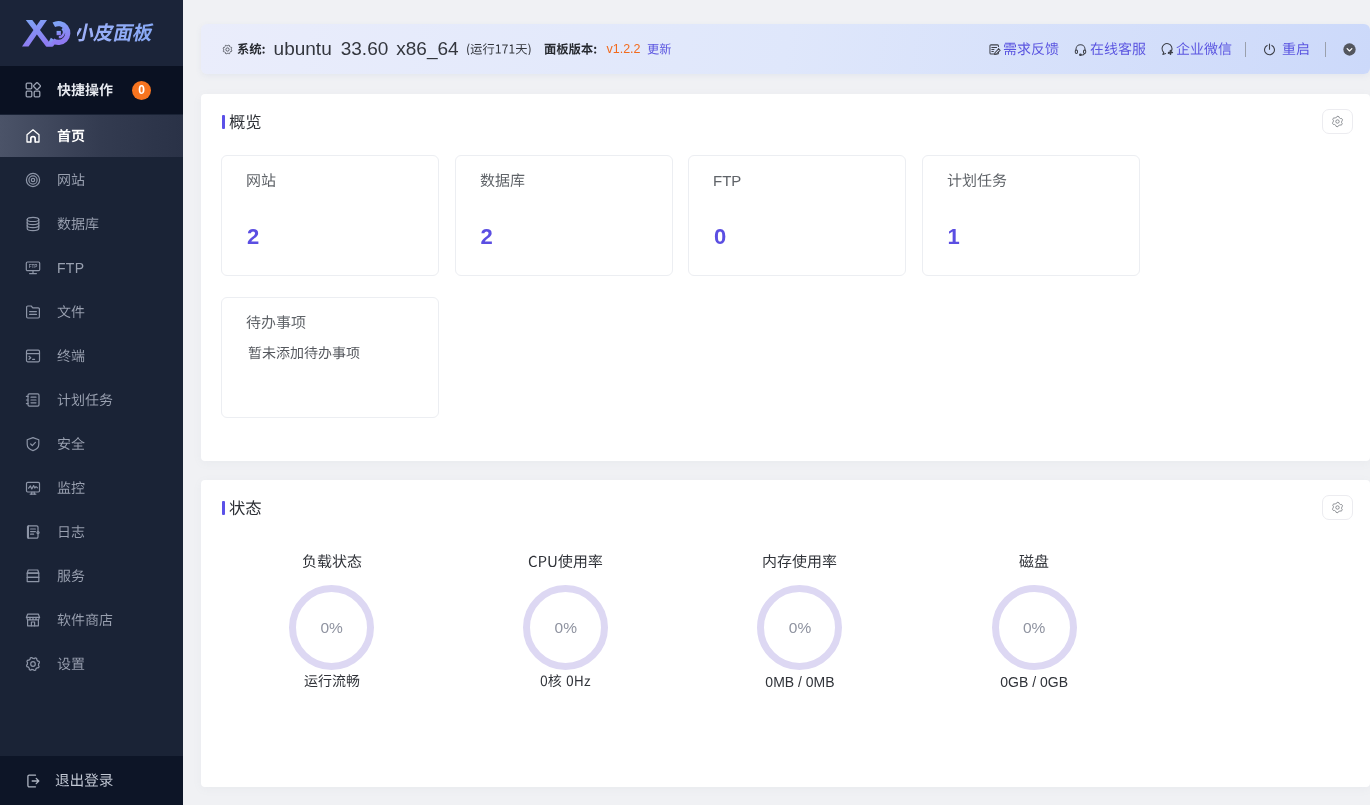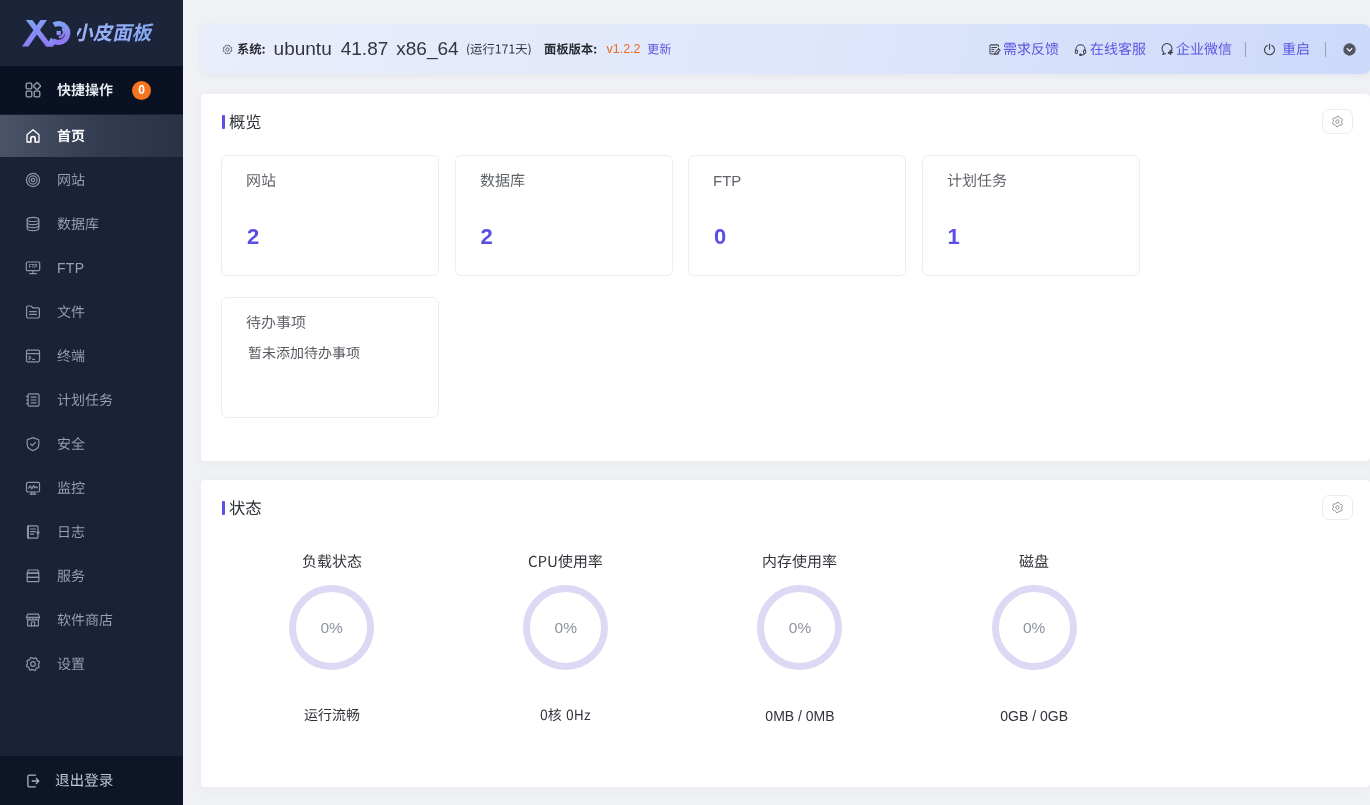--- a/index.html
+++ b/index.html
@@ -34,21 +34,21 @@
 .card{width:218px;height:121px;border:1px solid #eceef2;border-radius:6px;margin-right:15.5px;position:relative}
 .card .tt{position:absolute;left:24px;top:16.5px}
 .card .num{position:absolute;left:25px;top:70px;font-size:22px;font-weight:bold;color:#5b4ee2;line-height:22px}
 .cards2{position:absolute;left:20px;top:203px;display:flex}
 .card .l2{position:absolute;left:26px;top:48px}
 .cols{position:absolute;left:13.5px;top:0;display:flex}
 .col{width:234.2px;display:flex;flex-direction:column;align-items:center}
 .col .lb{margin-top:74px;height:15px;display:flex}
 .ring{margin-top:16px;width:85px;height:85px;border:7.5px solid #ddd8f3;border-radius:50%;
  display:flex;align-items:center;justify-content:center;font-size:15.5px;color:#8f93a0}
-.col .sub{margin-top:38px;height:14px;display:flex;font-size:14px;color:#303339}
+.col .sub{margin-top:4px;height:14px;display:flex;font-size:14px;color:#303339}
 </style></head>
 <body>
 
 <div class="side">
  <div class="logo">
       <svg width="50" height="27" viewBox="0 0 50 27">
 <defs>
           <linearGradient id="lg1" x1="0.15" y1="0" x2="0.4" y2="1">
 <stop offset="0" stop-color="#7fa3f6"></stop>
             <stop offset="1" stop-color="#8f7af2"></stop>
@@ -301,21 +301,21 @@
       <svg width="11" height="11" viewBox="0 0 16 16" fill="none">
         <path d="M13.47 8.55A1.28 1.28 0 0 1 12.63 10.97A5.50 5.50 0 0 1 11.48 12.26A1.28 1.28 0 0 1 9.17 13.37A5.50 5.50 0 0 1 7.45 13.47A1.28 1.28 0 0 1 5.03 12.63A5.50 5.50 0 0 1 3.74 11.48A1.28 1.28 0 0 1 2.63 9.17A5.50 5.50 0 0 1 2.53 7.45A1.28 1.28 0 0 1 3.37 5.03A5.50 5.50 0 0 1 4.52 3.74A1.28 1.28 0 0 1 6.83 2.63A5.50 5.50 0 0 1 8.55 2.53A1.28 1.28 0 0 1 10.97 3.37A5.50 5.50 0 0 1 12.26 4.52A1.28 1.28 0 0 1 13.37 6.83A5.50 5.50 0 0 1 13.47 8.55ZM10.40 8.00A2.4 2.4 0 1 1 5.60 8.00A2.4 2.4 0 1 1 10.40 8.00Z" stroke="#4a4d55" stroke-width="1.3" stroke-linejoin="round"></path>
       </svg>
       <span style="width:4px;flex:none"></span>
       <svg width="28.6" height="12.3" viewBox="0 0 28.6 12.3">
         <path d="M3 7.9C2.4 8.7 1.4 9.5 0.5 10C0.8 10.3 1.5 10.8 1.8 11C2.7 10.4 3.8 9.4 4.5 8.5ZM7.6 8.6C8.6 9.3 9.8 10.4 10.3 11L11.6 10.2C11 9.5 9.8 8.5 8.8 7.9ZM7.9 5.2C8.1 5.4 8.4 5.6 8.6 5.9L4.9 6.1C6.5 5.3 8.1 4.4 9.5 3.2L8.5 2.3C7.9 2.7 7.3 3.2 6.7 3.6L4.3 3.7C5 3.2 5.7 2.6 6.3 2C7.9 1.8 9.4 1.6 10.7 1.3L9.7 0.1C7.6 0.6 4.2 0.9 1.1 1C1.3 1.3 1.5 1.9 1.5 2.3C2.4 2.3 3.3 2.2 4.3 2.2C3.6 2.8 3 3.2 2.7 3.4C2.4 3.6 2.1 3.8 1.8 3.8C2 4.2 2.2 4.8 2.2 5.1C2.5 5 2.9 4.9 4.8 4.8C4 5.3 3.4 5.6 3 5.8C2.2 6.2 1.7 6.4 1.3 6.5C1.4 6.9 1.6 7.5 1.7 7.8C2.1 7.6 2.6 7.5 5.5 7.3V10C5.5 10.2 5.4 10.2 5.2 10.2C5 10.2 4.2 10.2 3.6 10.2C3.8 10.6 4.1 11.2 4.1 11.6C5 11.6 5.7 11.6 6.3 11.4C6.8 11.2 7 10.8 7 10.1V7.2L9.5 7C9.8 7.4 10.1 7.8 10.3 8.1L11.4 7.4C10.9 6.6 9.9 5.4 9 4.6Z M20.7 6.3V9.8C20.7 11.1 20.9 11.5 22 11.5C22.2 11.5 22.7 11.5 22.9 11.5C23.8 11.5 24.2 10.9 24.3 9C23.9 8.9 23.3 8.6 23 8.4C23 10 22.9 10.2 22.7 10.2C22.7 10.2 22.4 10.2 22.3 10.2C22.2 10.2 22.1 10.2 22.1 9.8V6.3ZM18.4 6.3C18.3 8.4 18.1 9.7 16.2 10.5C16.6 10.8 17 11.4 17.1 11.7C19.4 10.7 19.7 8.9 19.8 6.3ZM12.7 9.7 13.1 11.2C14.3 10.7 15.8 10.1 17.2 9.6L16.9 8.3C15.4 8.9 13.8 9.4 12.7 9.7ZM19.4 0.4C19.6 0.8 19.8 1.3 19.9 1.7H17.2V3.1H19.1C18.6 3.7 18 4.5 17.8 4.7C17.5 5 17.1 5.1 16.9 5.1C17 5.4 17.3 6.2 17.3 6.5C17.7 6.4 18.3 6.3 22.5 5.8C22.7 6.2 22.9 6.5 23 6.7L24.2 6.1C23.9 5.3 23.1 4.1 22.4 3.3L21.3 3.8C21.5 4.1 21.7 4.4 21.9 4.7L19.4 4.9C19.9 4.3 20.4 3.7 20.8 3.1H24.1V1.7H20.7L21.5 1.5C21.3 1.1 21.1 0.5 20.8 0.1ZM13.1 5.5C13.2 5.4 13.5 5.3 14.5 5.2C14.1 5.7 13.8 6.2 13.6 6.3C13.2 6.8 13 7.1 12.6 7.1C12.8 7.5 13.1 8.2 13.1 8.5C13.4 8.3 14 8.1 16.9 7.5C16.9 7.1 16.9 6.6 16.9 6.2L15.2 6.5C16 5.5 16.7 4.5 17.3 3.4L16 2.6C15.8 3 15.6 3.5 15.3 3.9L14.4 3.9C15.1 3 15.8 1.8 16.2 0.7L14.7 0C14.3 1.4 13.5 2.9 13.3 3.3C13 3.7 12.8 3.9 12.5 4C12.7 4.4 13 5.2 13.1 5.5Z M26.6 6.1C27.2 6.1 27.7 5.6 27.7 4.9C27.7 4.2 27.2 3.7 26.6 3.7C26 3.7 25.5 4.2 25.5 4.9C25.5 5.6 26 6.1 26.6 6.1ZM26.6 10.8C27.2 10.8 27.7 10.2 27.7 9.6C27.7 8.9 27.2 8.4 26.6 8.4C26 8.4 25.5 8.9 25.5 9.6C25.5 10.2 26 10.8 26.6 10.8Z" fill="#26292f"></path>
       </svg>
       <span style="width:8px;flex:none"></span>
       <span class="lat">ubuntu</span>
       <span style="width:9px;flex:none"></span>
-      <span class="lat">41.87</span>
+      <span class="lat">33.60</span>
       <span style="width:8px;flex:none"></span>
       <span class="lat">x86_64</span>
       <span style="width:7px;flex:none"></span>
       <svg width="65.7" height="12.3" viewBox="0 0 65.7 12.3">
         <path d="M2.9 13 3.6 12.7C2.6 10.9 2.1 8.8 2.1 6.8C2.1 4.7 2.6 2.6 3.6 0.8L2.9 0.5C1.8 2.4 1.1 4.3 1.1 6.8C1.1 9.2 1.8 11.2 2.9 13Z M8.8 1V1.9H15V1ZM5 1.5C5.7 2 6.7 2.7 7.2 3.1L7.8 2.5C7.3 2.1 6.3 1.4 5.6 0.9ZM8.8 9.1C9.1 9 9.7 8.9 14.3 8.5L14.8 9.4L15.6 9C15.1 8.1 14.1 6.5 13.4 5.3L12.6 5.6C13 6.2 13.5 7 13.9 7.7L9.8 8C10.5 7.1 11.1 5.9 11.6 4.7H15.9V3.8H8V4.7H10.5C10 5.9 9.3 7.1 9.1 7.5C8.9 7.9 8.7 8.1 8.5 8.2C8.6 8.4 8.7 8.9 8.8 9.1ZM7.3 4.6H4.7V5.4H6.4V9.3C5.8 9.6 5.2 10.1 4.6 10.8L5.3 11.6C5.9 10.8 6.5 10.1 6.9 10.1C7.2 10.1 7.6 10.5 8.1 10.8C9 11.3 10 11.5 11.5 11.5C12.8 11.5 14.9 11.4 15.8 11.3C15.8 11.1 15.9 10.6 16.1 10.3C14.8 10.5 12.9 10.6 11.5 10.6C10.2 10.6 9.1 10.5 8.3 10C7.8 9.7 7.5 9.4 7.3 9.3Z M21.8 1V1.9H27.9V1ZM19.7 0.2C19.1 1.1 17.9 2.2 16.9 2.9C17 3.1 17.3 3.5 17.4 3.7C18.5 2.9 19.8 1.7 20.6 0.6ZM21.3 4.4V5.3H25.4V10.4C25.4 10.6 25.3 10.6 25.1 10.6C24.9 10.7 24 10.7 23.2 10.6C23.3 10.9 23.4 11.3 23.5 11.5C24.7 11.5 25.4 11.5 25.8 11.4C26.2 11.2 26.3 10.9 26.3 10.4V5.3H28.2V4.4ZM20.2 2.9C19.4 4.3 18 5.7 16.8 6.6C16.9 6.8 17.3 7.2 17.4 7.4C17.9 7 18.4 6.6 18.8 6.1V11.6H19.7V5.1C20.2 4.5 20.7 3.8 21.1 3.2Z M29.8 10.6H34.8V9.6H33V1.6H32.1C31.6 1.8 31 2.1 30.2 2.2V2.9H31.9V9.6H29.8Z M38 10.6H39.2C39.3 7 39.7 4.9 41.8 2.2V1.6H36.2V2.5H40.6C38.8 5 38.2 7.2 38 10.6Z M43.5 10.6H48.4V9.6H46.6V1.6H45.8C45.3 1.8 44.7 2.1 43.9 2.2V2.9H45.5V9.6H43.5Z M50 5V5.9H54.6C54.1 7.7 52.9 9.5 49.8 10.8C50 10.9 50.2 11.3 50.4 11.5C53.5 10.2 54.8 8.4 55.4 6.6C56.4 9 58 10.7 60.5 11.5C60.6 11.3 60.9 10.9 61.1 10.7C58.6 10 56.9 8.3 56.1 5.9H60.8V5H55.7C55.8 4.5 55.8 4 55.8 3.6V2.1H60.2V1.2H50.5V2.1H54.8V3.6C54.8 4 54.8 4.5 54.7 5Z M62.8 13C63.9 11.2 64.6 9.2 64.6 6.8C64.6 4.3 63.9 2.4 62.8 0.5L62.1 0.8C63.1 2.6 63.6 4.7 63.6 6.8C63.6 8.8 63.1 10.9 62.1 12.7Z" fill="#33363d"></path>
       </svg>
       <span style="width:13px;flex:none"></span>
       <svg width="53.2" height="12.3" viewBox="0 0 53.2 12.3">
         <path d="M5.1 6.7H7V7.6H5.1ZM5.1 5.5V4.7H7V5.5ZM5.1 8.8H7V9.7H5.1ZM0.6 0.8V2.2H5.1C5.1 2.6 5 3 4.9 3.3H1.1V11.7H2.5V11.1H9.7V11.7H11.2V3.3H6.5L6.8 2.2H11.7V0.8ZM2.5 9.7V4.7H3.8V9.7ZM9.7 9.7H8.3V4.7H9.7Z M14.4 0.1V2.4H12.9V3.8H14.3C13.9 5.3 13.3 7.1 12.6 8C12.8 8.4 13.1 9 13.2 9.4C13.6 8.8 14 7.8 14.4 6.7V11.7H15.7V5.8C16 6.4 16.2 6.9 16.3 7.3L17.2 6.2C17 5.9 16.1 4.4 15.7 4V3.8H17.1V2.4H15.7V0.1ZM18.9 4.8C19.2 6.3 19.7 7.6 20.3 8.7C19.6 9.5 18.8 10.1 17.9 10.5C18.6 8.7 18.9 6.6 18.9 4.8ZM23 0.2C21.7 0.7 19.5 1 17.5 1.1V4C17.5 6 17.4 8.9 16 10.9C16.3 11 16.9 11.5 17.2 11.7C17.5 11.4 17.7 10.9 17.9 10.5C18.2 10.8 18.5 11.3 18.7 11.7C19.6 11.2 20.4 10.7 21.1 10C21.7 10.7 22.5 11.3 23.4 11.7C23.6 11.3 24 10.8 24.4 10.5C23.4 10.1 22.7 9.5 22 8.8C22.9 7.5 23.5 5.8 23.7 3.8L22.8 3.5L22.6 3.5H18.9V2.3C20.7 2.2 22.6 1.9 24 1.4ZM22.1 4.8C21.9 5.8 21.6 6.7 21.2 7.4C20.8 6.7 20.4 5.8 20.2 4.8Z M25.7 0.5V5.2C25.7 7 25.6 9.3 24.9 10.8C25.2 11 25.7 11.5 25.9 11.7C26.6 10.6 26.9 9 27 7.3H28.1V11.6H29.5V6.1H27L27.1 5.2V4.7H30.1V3.4H29.2V0.1H27.9V3.4H27.1V0.5ZM34.7 4.9C34.5 5.9 34.2 6.8 33.8 7.6C33.4 6.7 33.1 5.8 32.9 4.9ZM30.5 0.9V5C30.5 6.8 30.4 9.3 29.5 11C29.8 11.2 30.4 11.6 30.6 11.8C30.8 11.5 31 11.1 31.2 10.7C31.4 10.9 31.8 11.4 31.9 11.7C32.7 11.3 33.3 10.8 33.9 10.1C34.4 10.8 34.9 11.3 35.6 11.7C35.8 11.4 36.2 10.8 36.6 10.6C35.8 10.2 35.2 9.6 34.7 9C35.5 7.6 36 5.9 36.2 3.7L35.4 3.5L35.1 3.5H31.9V2.1C33.4 2 35.1 1.8 36.4 1.5L35.6 0.2C34.3 0.5 32.3 0.8 30.5 0.9ZM33.1 8.8C32.6 9.5 31.9 10.1 31.2 10.4C31.7 8.9 31.8 7.1 31.9 5.5C32.2 6.7 32.6 7.9 33.1 8.8Z M42.3 4V8.1H40C40.9 6.9 41.6 5.5 42.2 4ZM43.8 4H43.9C44.4 5.5 45.2 6.9 46 8.1H43.8ZM42.3 0.1V2.5H37.6V4H40.7C39.9 5.9 38.6 7.7 37.2 8.6C37.5 8.9 38 9.5 38.3 9.8C38.8 9.5 39.2 9 39.7 8.5V9.6H42.3V11.7H43.8V9.6H46.4V8.5C46.8 9 47.2 9.4 47.7 9.8C47.9 9.4 48.5 8.8 48.9 8.5C47.4 7.5 46.2 5.8 45.4 4H48.5V2.5H43.8V0.1Z M51.2 6.1C51.8 6.1 52.3 5.6 52.3 4.9C52.3 4.2 51.8 3.7 51.2 3.7C50.6 3.7 50.1 4.2 50.1 4.9C50.1 5.6 50.6 6.1 51.2 6.1ZM51.2 10.8C51.8 10.8 52.3 10.2 52.3 9.6C52.3 8.9 51.8 8.4 51.2 8.4C50.6 8.4 50.1 8.9 50.1 9.6C50.1 10.2 50.6 10.8 51.2 10.8Z" fill="#26292f"></path>
       </svg>

